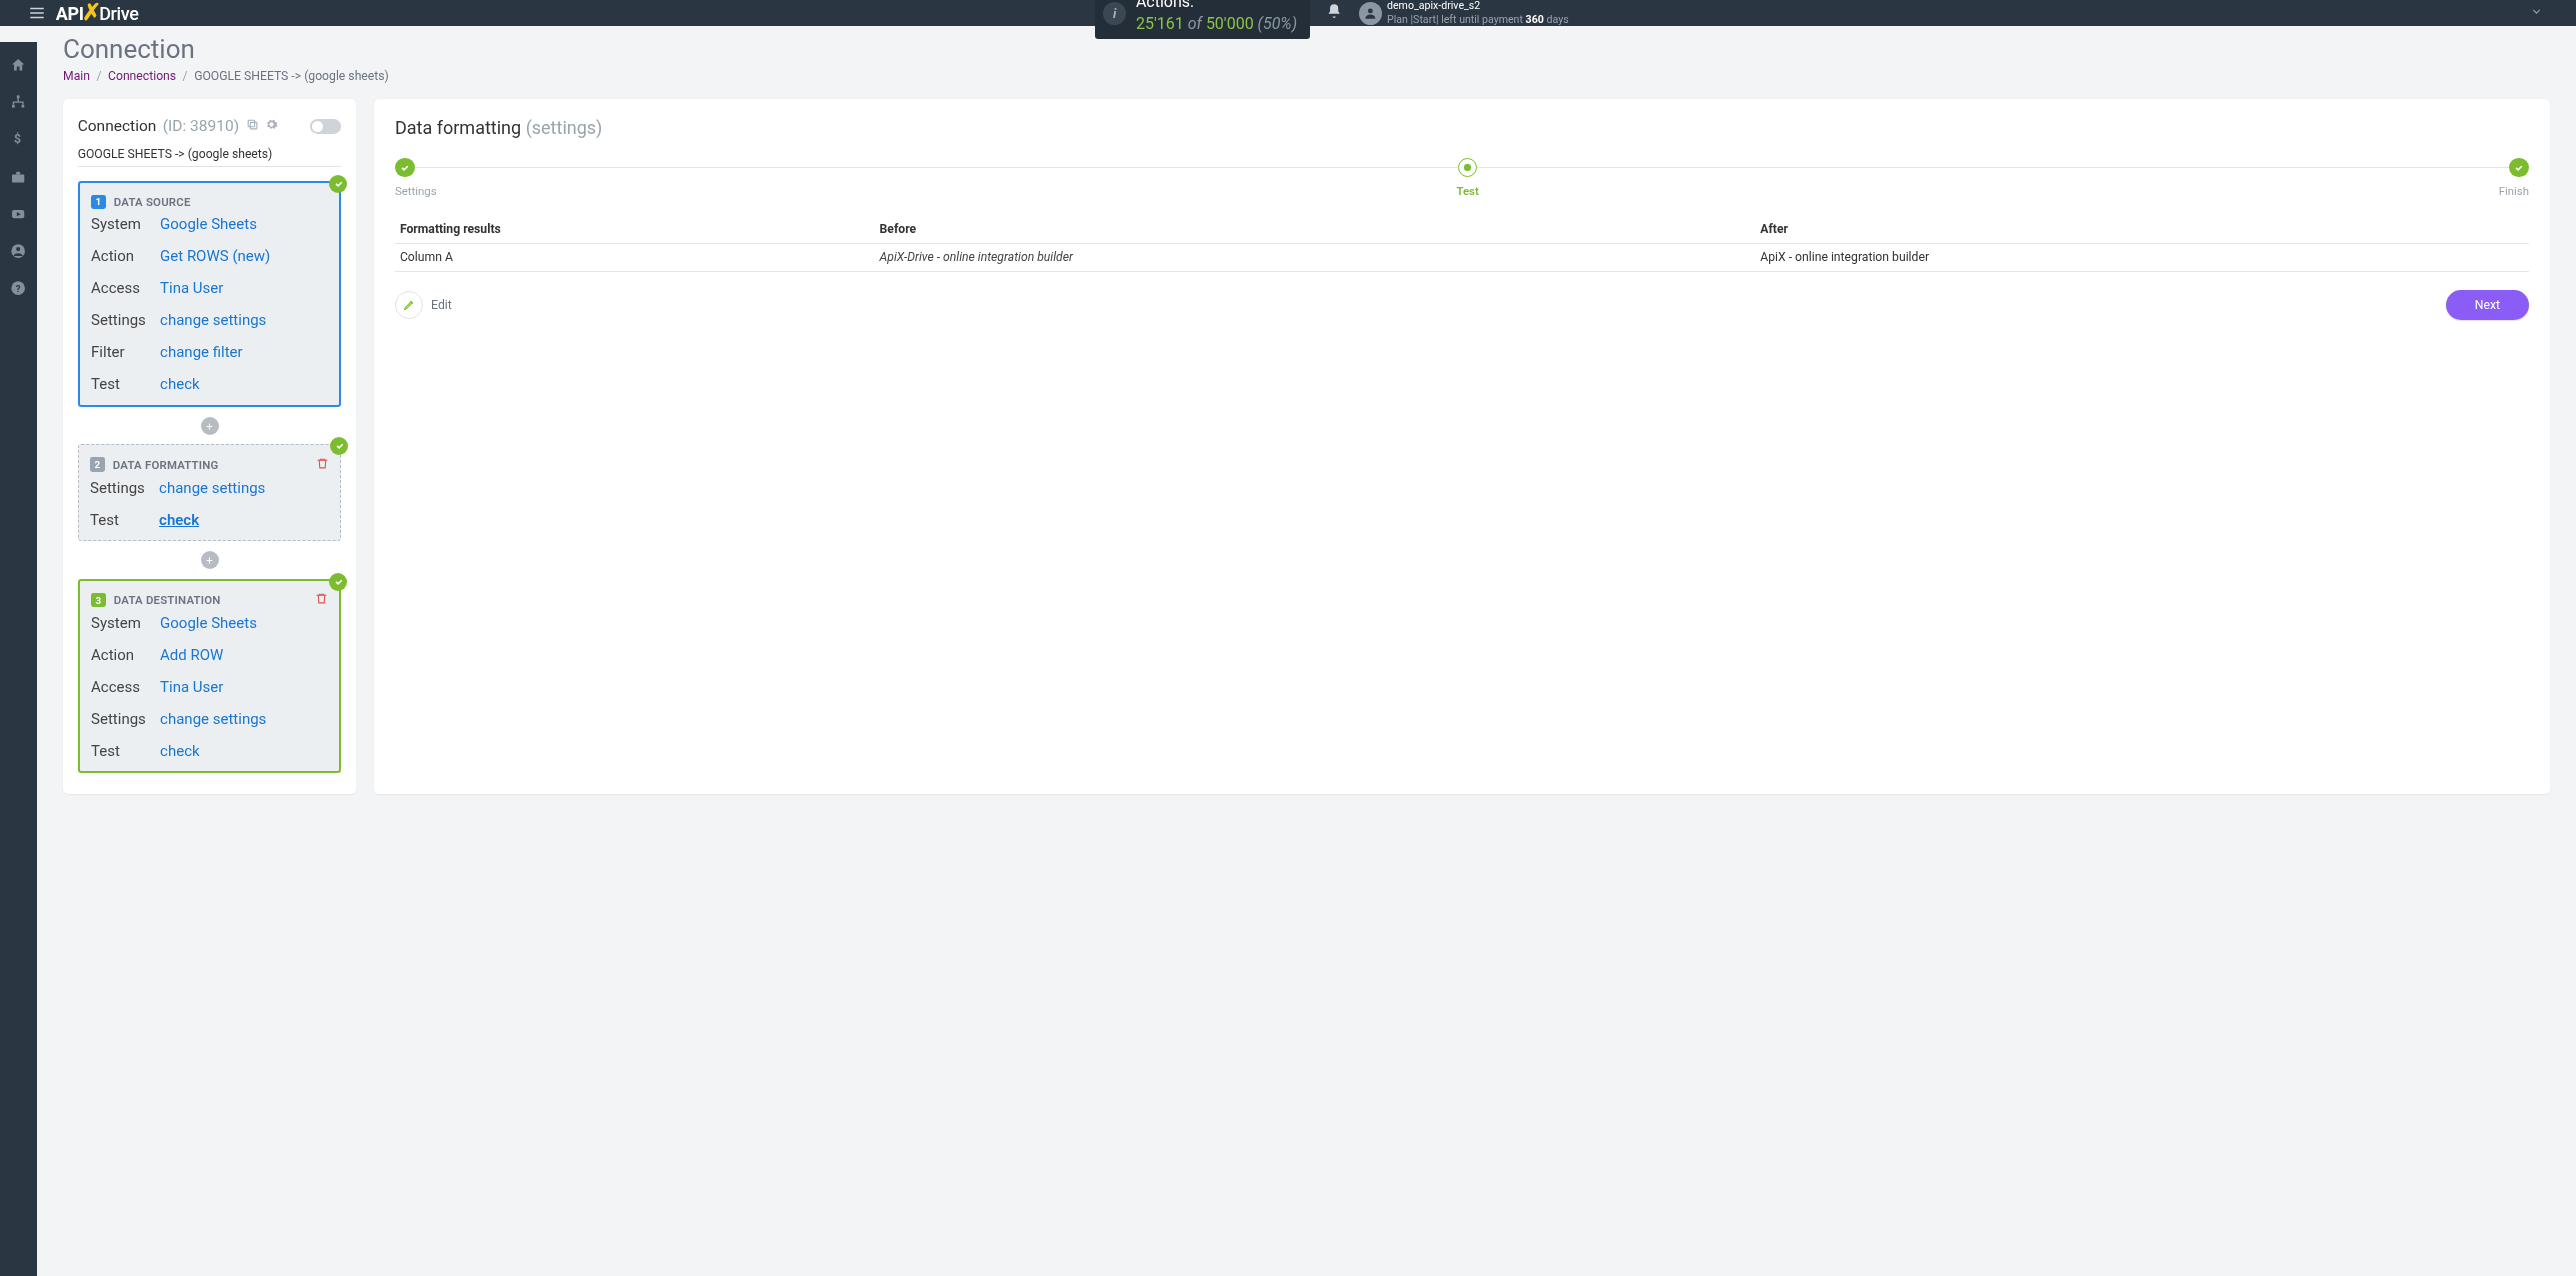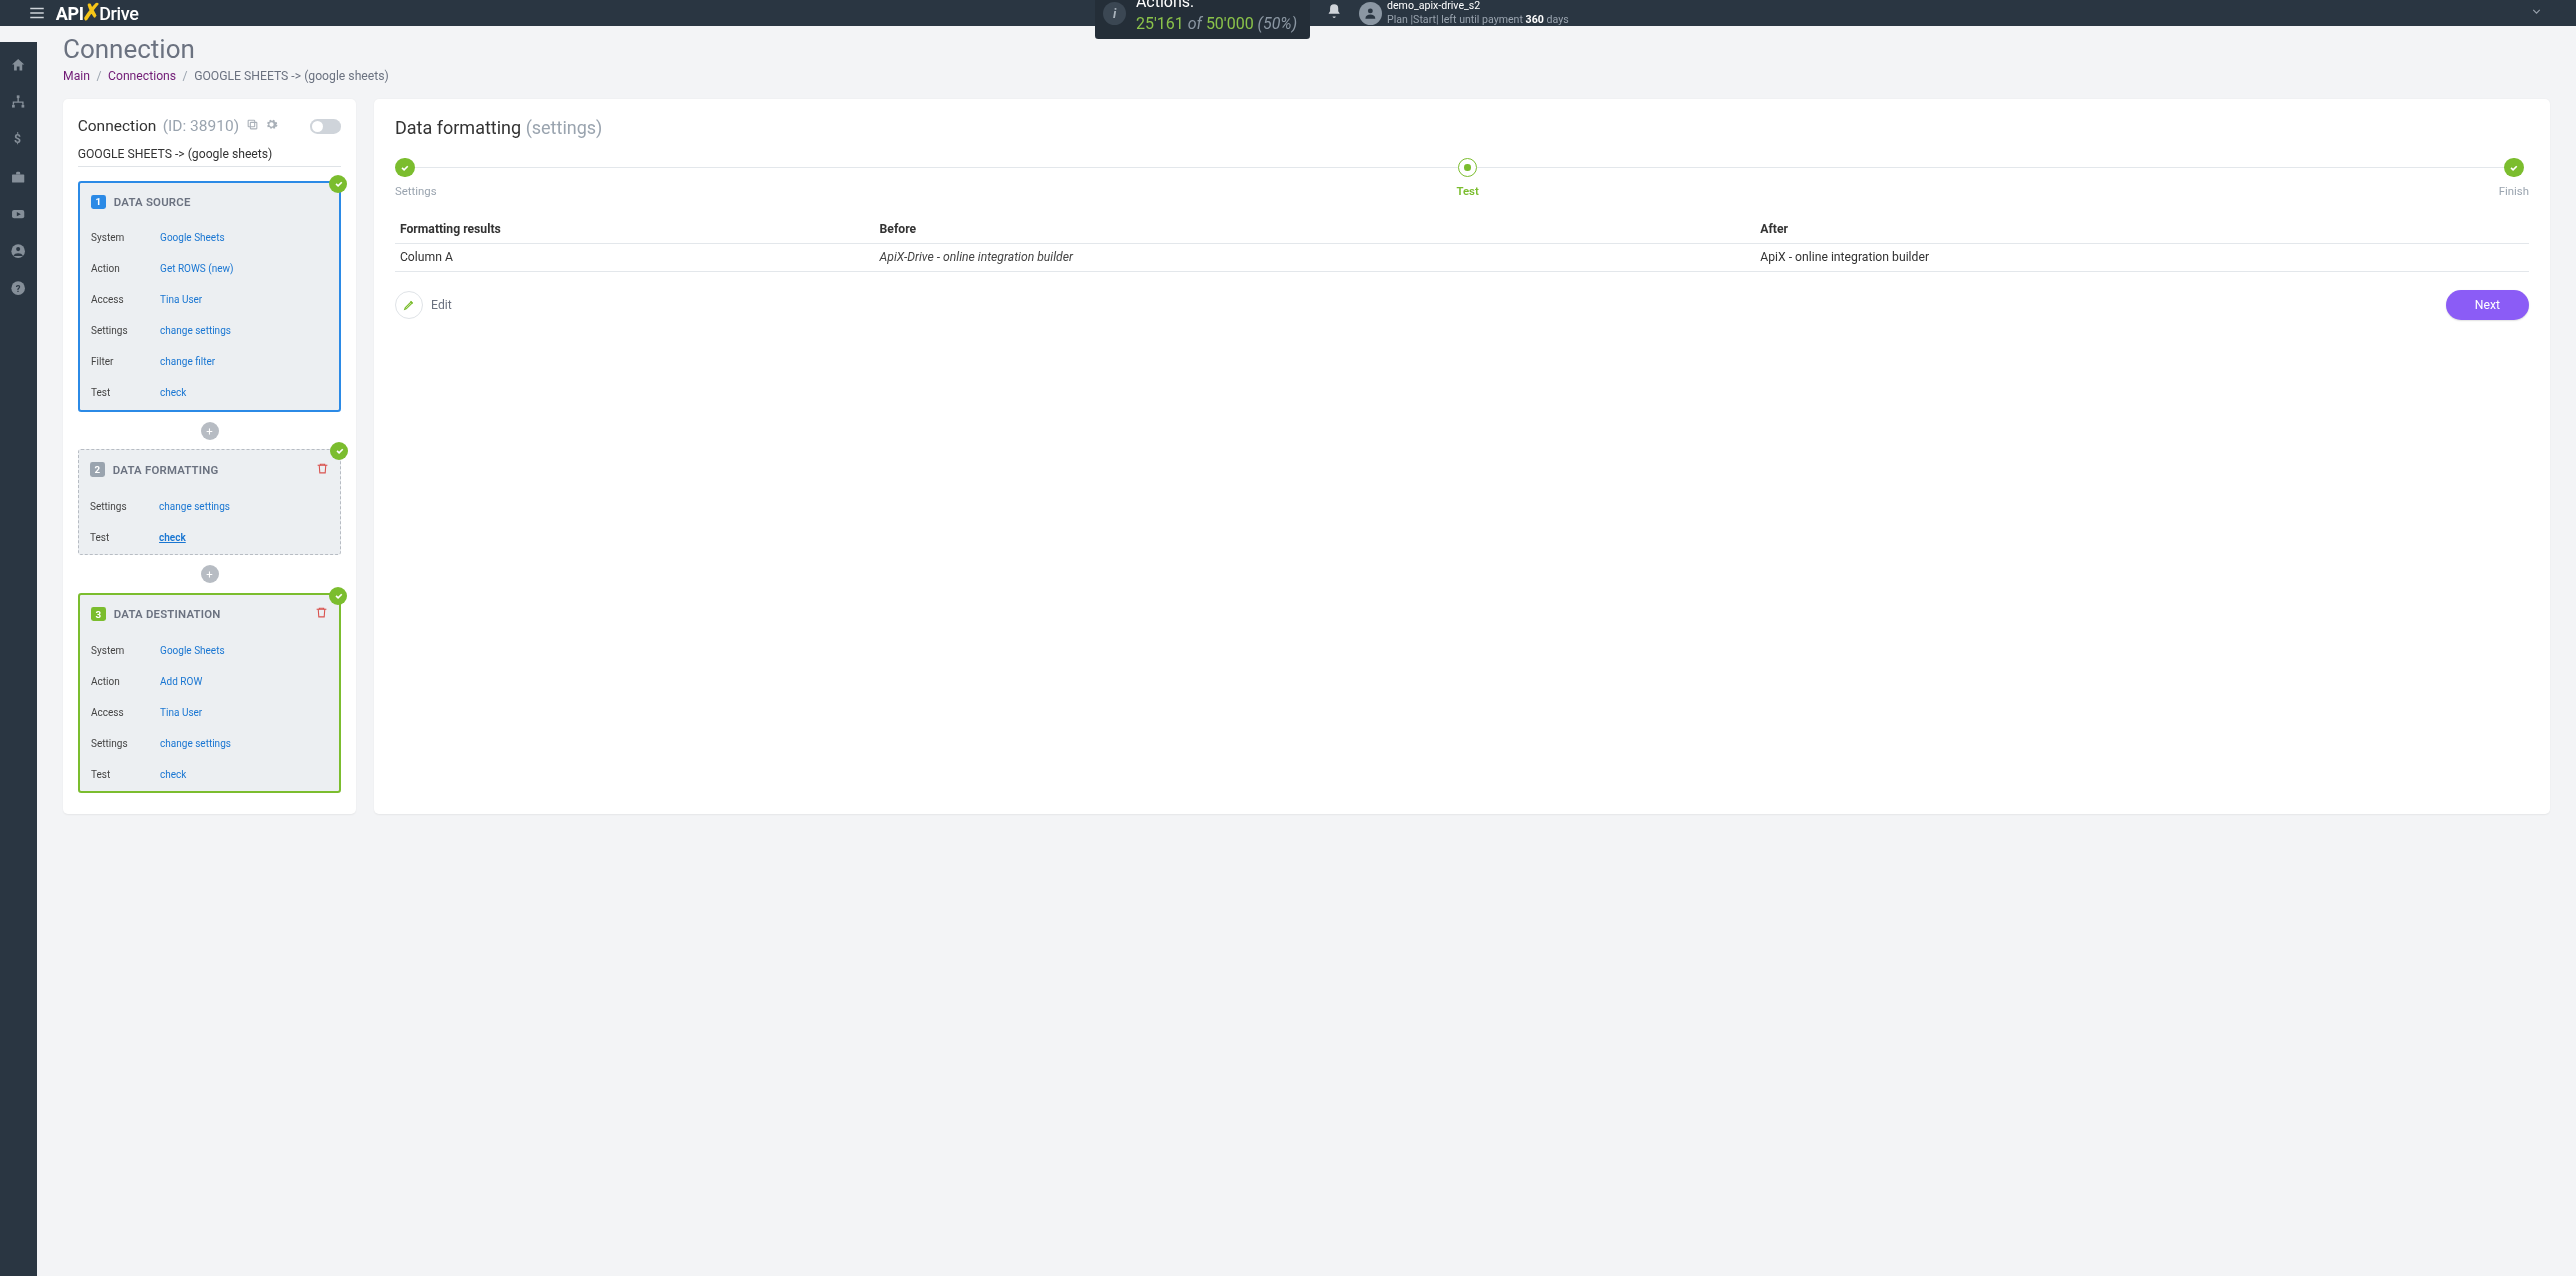--- a/index.html
+++ b/index.html
@@ -50,21 +50,21 @@
 .small-ico{color:#a9b0b8}
 .toggle{width:31px;height:14.7px;border-radius:7.3px;background:#cfd4da;position:relative}
 .toggle::after{content:"";position:absolute;left:1.6px;top:1.6px;width:11.4px;height:11.4px;border-radius:50%;background:#fff}
 .pipe-sub{margin-top:11.4px;color:#333;font-size:12.2px;border-bottom:0.8px solid #dfe3e7;padding-bottom:4.9px}
 
 .node{position:relative;border-radius:3.3px;padding:11.4px 11.4px 11.4px;margin-top:14.7px}
 .badge-check{position:absolute;top:-8.1px;right:-8.1px;width:18px;height:18px;border-radius:50%;background:#7bbd2e;display:flex;align-items:center;justify-content:center}
 .node-head{display:flex;align-items:center;gap:8.1px;font-weight:600;color:#6b7280;font-size:11.4px;letter-spacing:0.2px}
 .step-num{width:14.7px;height:14.7px;border-radius:2.4px;color:#fff;font-size:9.8px;font-weight:700;display:flex;align-items:center;justify-content:center}
 .del-ico{margin-left:auto;color:#d9534f;cursor:pointer}
-.kv{margin-top:23px;display:grid;grid-template-columns:69px 1fr;row-gap:20px;font-size:10px}
+.kv{margin-top:6px;display:grid;grid-template-columns:69px 1fr;row-gap:14px;font-size:15px}
 .kv .k{color:#444}
 .kv .v a{color:#1976d2;text-decoration:none}
 .kv .v a.underline{text-decoration:underline;font-weight:600}
 .node.blue{background:#eceff2;border:2.4px solid #2b8ae6}
 .node.blue .step-num{background:#2b8ae6}
 .node.dashed{background:#eceff2;border:1.6px dashed #b7bcc3}
 .node.dashed .step-num{background:#9aa4af}
 .node.green{background:#eceff2;border:2.4px solid #7bbd2e}
 .node.green .step-num{background:#7bbd2e}
 .plus-between{width:18px;height:18px;border-radius:50%;background:#b7bcc3;color:#fff;display:flex;align-items:center;justify-content:center;margin:9.8px auto -4.9px;font-size:11.4px;cursor:pointer}
@@ -77,21 +77,21 @@
 .step-line{position:absolute;top:9px;left:9.8px;right:9.8px;height:1.6px;background:#e3e7eb}
 .stops{display:flex;justify-content:space-between;align-items:flex-start;position:relative}
 .stop{display:flex;flex-direction:column;align-items:center;gap:6.5px}
 .stop .dot{width:19.5px;height:19.5px;border-radius:50%;background:#7bbd2e;display:flex;align-items:center;justify-content:center}
 .stop.current .dot{background:#fff;border:1.6px solid #7bbd2e;position:relative}
 .stop.current .dot::after{content:"";width:6.5px;height:6.5px;border-radius:50%;background:#7bbd2e}
 .stop .lab{font-size:11.4px}
 .stop.done .lab{color:#9aa4af}
 .stop.current .lab{color:#7bbd2e;font-weight:600}
 .stop:first-child{align-items:flex-start}
-.stop:last-child{}
+.stop:last-child{align-items:flex-end}
 .stop.center{align-items:center}
 
 .table{margin-top:30px;width:100%;border-collapse:collapse;font-size:12.2px}
 .table th{text-align:left;font-weight:700;padding:6.5px 4.9px;border-bottom:0.8px solid #e3e7eb}
 .table td{padding:6.5px 4.9px;border-bottom:0.8px solid #e3e7eb}
 .table td.before{font-style:italic;color:#444}
 
 .bottom-row{display:flex;justify-content:space-between;align-items:center;margin-top:18px}
 .edit-btn{display:flex;align-items:center;gap:8.1px;cursor:pointer}
 .edit-circ{width:28px;height:28px;border-radius:50%;border:0.8px solid #dfe3e7;display:flex;align-items:center;justify-content:center;color:#7bbd2e}

